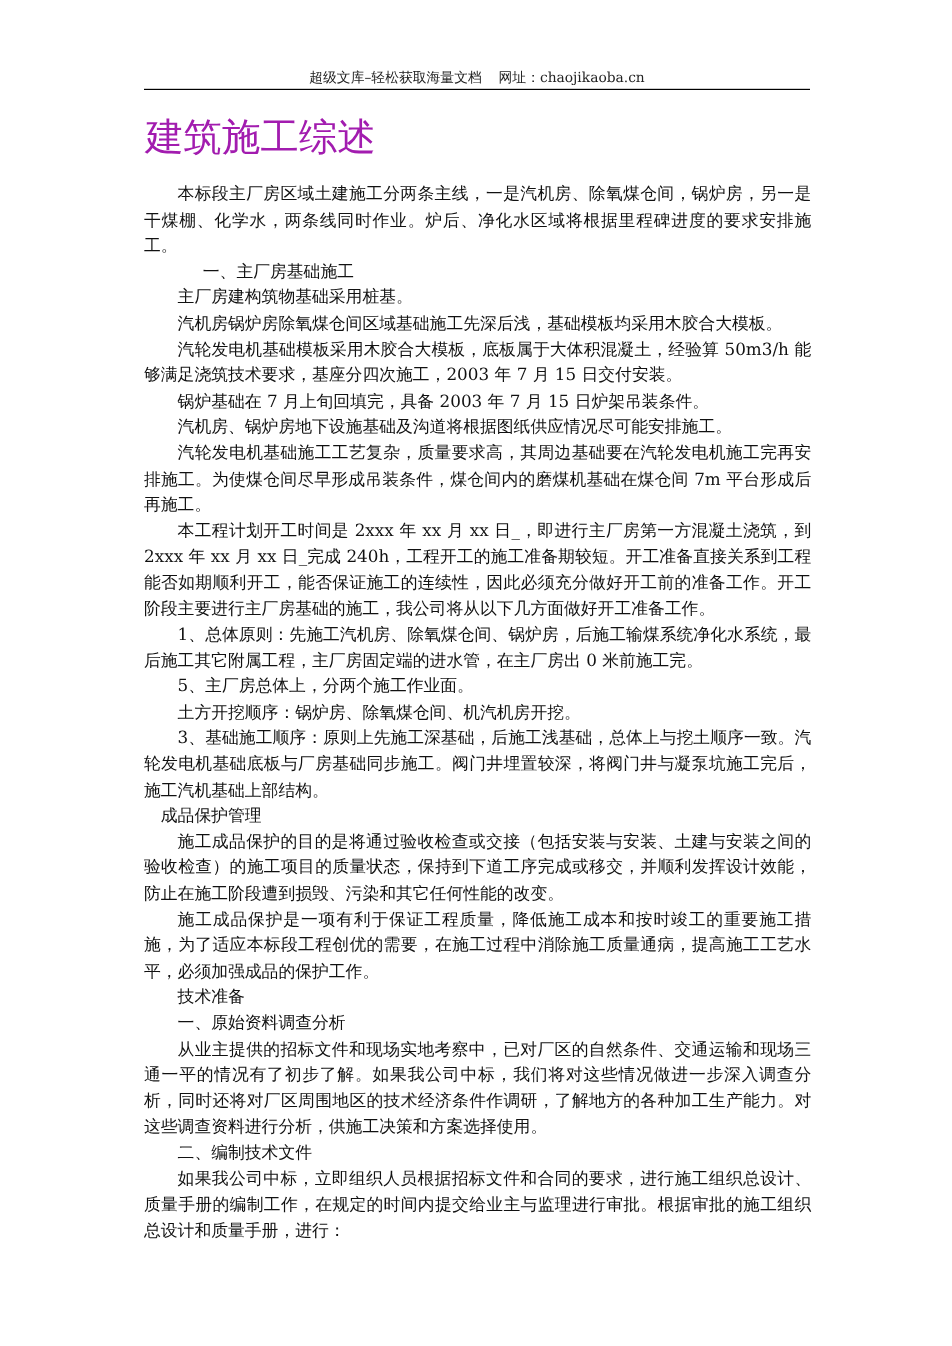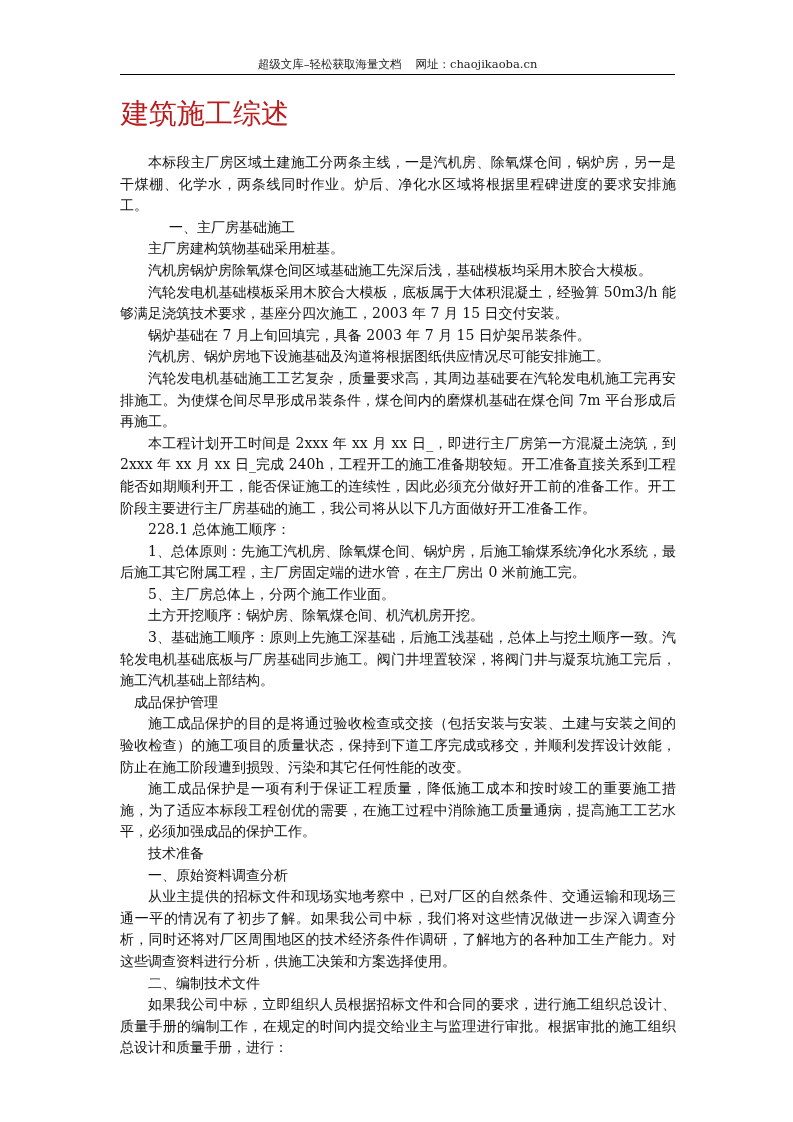--- a/index.html
+++ b/index.html
@@ -27,26 +27,26 @@
       line-height: 16px;
       color: #222;
     }
     .page-header .site-label {
       margin-left: 14px;
     }
     .doc-title {
       position: absolute;
       left: 121px;
       top: 94px;
-      font-size: 28px;
+      font-size: 32px;
       line-height: 40px;
       font-weight: normal;
       margin: 0;
       letter-spacing: 0px;
-      color: #b91c1c;
+      color: #a21caf;
     }
     .doc-body {
       position: absolute;
       left: 120px;
       top: 152px;
       width: 556px;
       font-size: 14px;
       line-height: 21.6px;
       text-align: justify;
     }
@@ -73,21 +73,20 @@
 <div class="doc-body">
   <p>本标段主厂房区域土建施工分两条主线，一是汽机房、除氧煤仓间，锅炉房，另一是干煤棚、化学水，两条线同时作业。炉后、净化水区域将根据里程碑进度的要求安排施工。</p>
   <p class="indent-3">一、主厂房基础施工</p>
   <p>主厂房建构筑物基础采用桩基。</p>
   <p>汽机房锅炉房除氧煤仓间区域基础施工先深后浅，基础模板均采用木胶合大模板。</p>
   <p>汽轮发电机基础模板采用木胶合大模板，底板属于大体积混凝土，经验算 50m3/h 能够满足浇筑技术要求，基座分四次施工，2003 年 7 月 15 日交付安装。</p>
   <p>锅炉基础在 7 月上旬回填完，具备 2003 年 7 月 15 日炉架吊装条件。</p>
   <p>汽机房、锅炉房地下设施基础及沟道将根据图纸供应情况尽可能安排施工。</p>
   <p>汽轮发电机基础施工工艺复杂，质量要求高，其周边基础要在汽轮发电机施工完再安排施工。为使煤仓间尽早形成吊装条件，煤仓间内的磨煤机基础在煤仓间 7m 平台形成后再施工。</p>
   <p>本工程计划开工时间是 2xxx 年 xx 月 xx 日_，即进行主厂房第一方混凝土浇筑，到 2xxx 年 xx 月 xx 日_完成 240h，工程开工的施工准备期较短。开工准备直接关系到工程能否如期顺利开工，能否保证施工的连续性，因此必须充分做好开工前的准备工作。开工阶段主要进行主厂房基础的施工，我公司将从以下几方面做好开工准备工作。</p>
-  <p>228.1 总体施工顺序：</p>
   <p>1、总体原则：先施工汽机房、除氧煤仓间、锅炉房，后施工输煤系统净化水系统，最后施工其它附属工程，主厂房固定端的进水管，在主厂房出 0 米前施工完。</p>
   <p>5、主厂房总体上，分两个施工作业面。</p>
   <p>土方开挖顺序：锅炉房、除氧煤仓间、机汽机房开挖。</p>
   <p>3、基础施工顺序：原则上先施工深基础，后施工浅基础，总体上与挖土顺序一致。汽轮发电机基础底板与厂房基础同步施工。阀门井埋置较深，将阀门井与凝泵坑施工完后，施工汽机基础上部结构。</p>
   <p class="indent-1">成品保护管理</p>
   <p>施工成品保护的目的是将通过验收检查或交接（包括安装与安装、土建与安装之间的验收检查）的施工项目的质量状态，保持到下道工序完成或移交，并顺利发挥设计效能，防止在施工阶段遭到损毁、污染和其它任何性能的改变。</p>
   <p>施工成品保护是一项有利于保证工程质量，降低施工成本和按时竣工的重要施工措施，为了适应本标段工程创优的需要，在施工过程中消除施工质量通病，提高施工工艺水平，必须加强成品的保护工作。</p>
   <p>技术准备</p>
   <p>一、原始资料调查分析</p>
   <p>从业主提供的招标文件和现场实地考察中，已对厂区的自然条件、交通运输和现场三通一平的情况有了初步了解。如果我公司中标，我们将对这些情况做进一步深入调查分析，同时还将对厂区周围地区的技术经济条件作调研，了解地方的各种加工生产能力。对这些调查资料进行分析，供施工决策和方案选择使用。</p>

